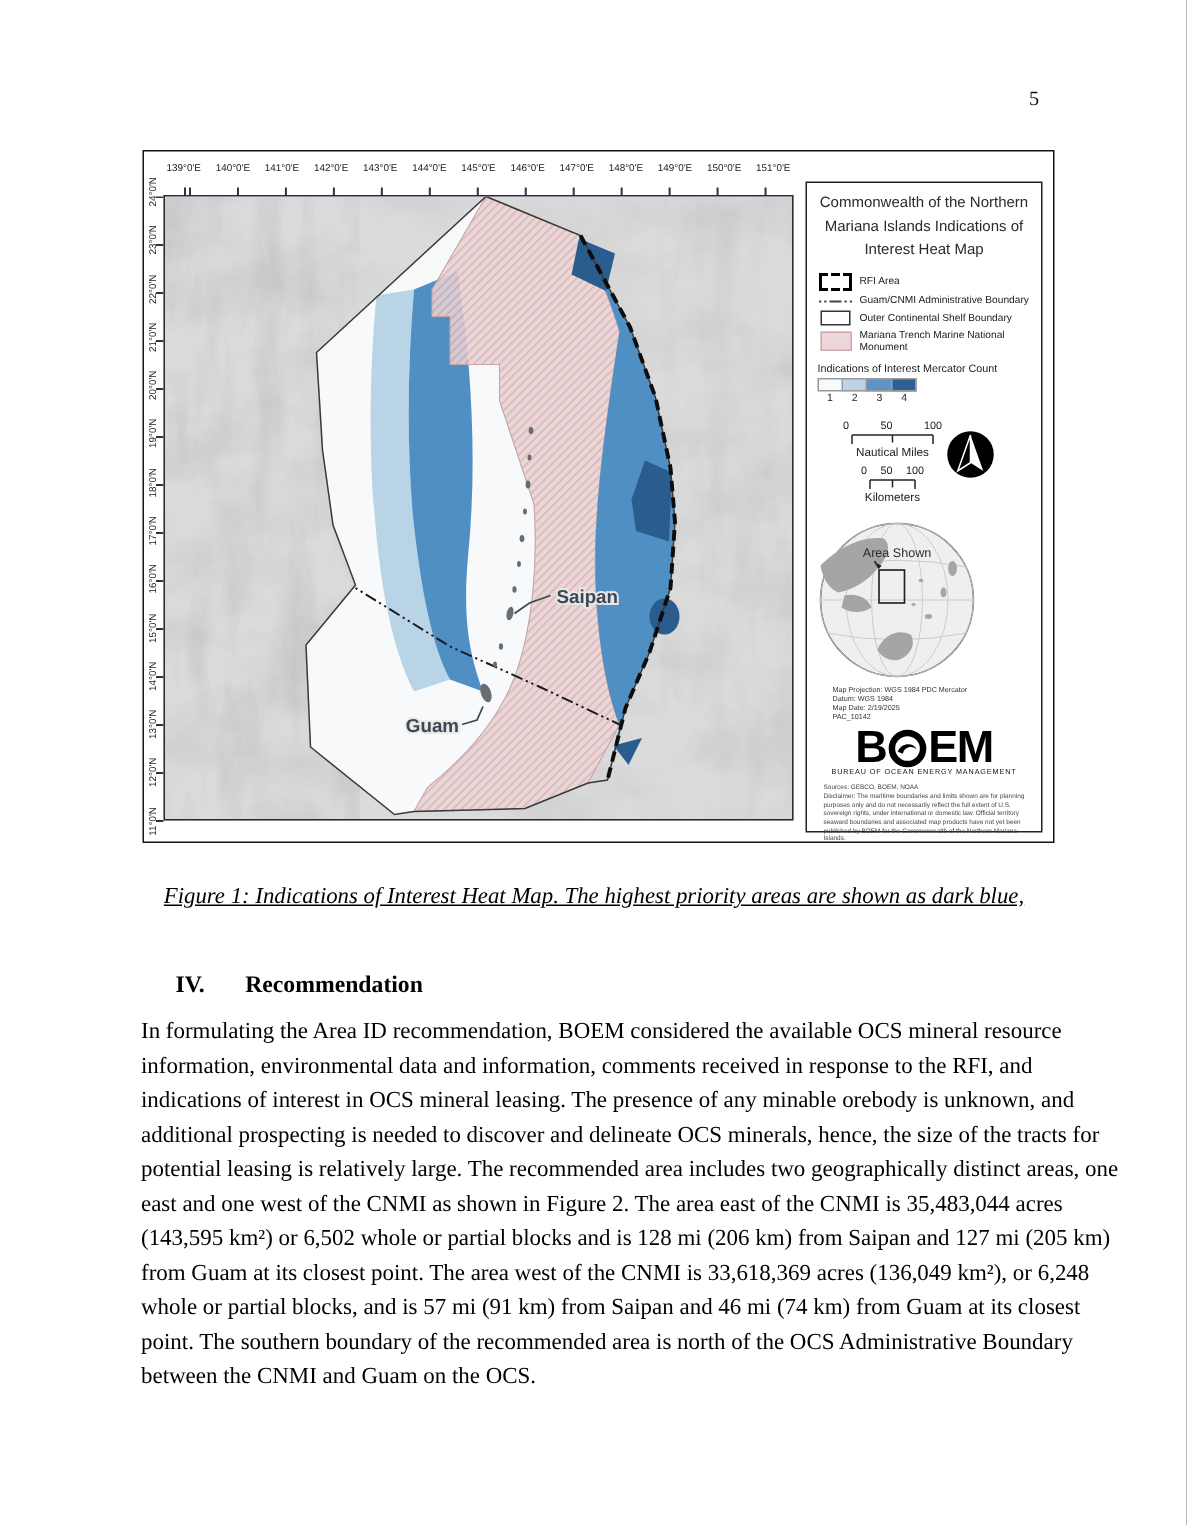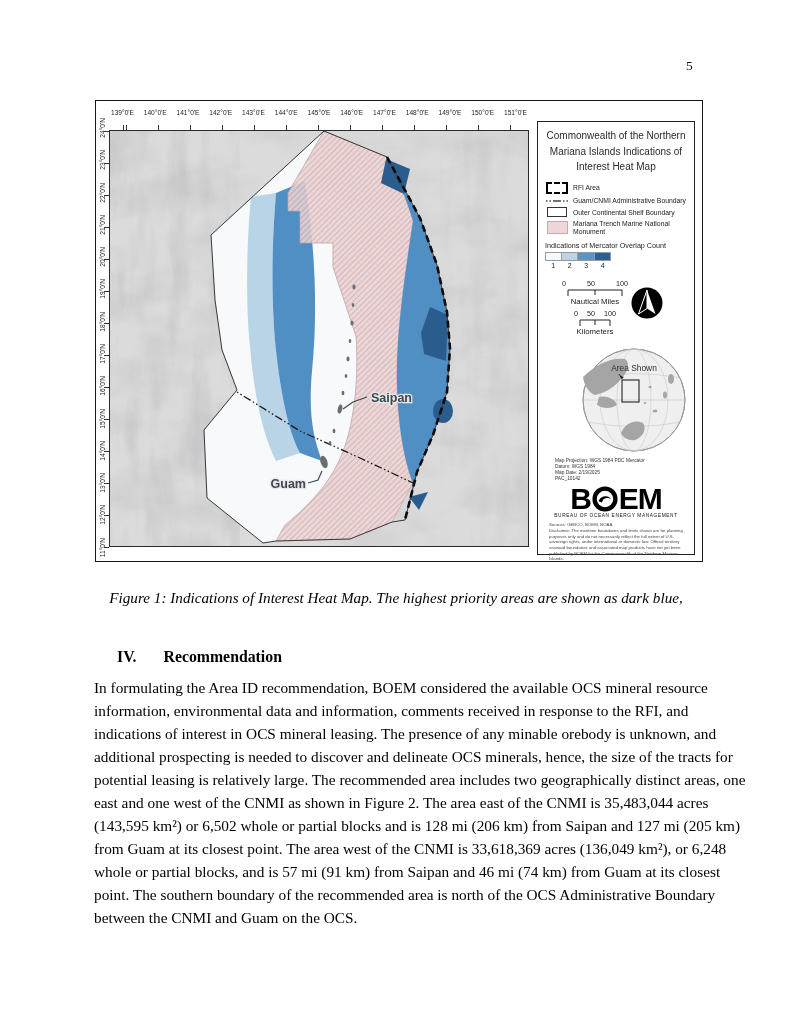--- a/index.html
+++ b/index.html
@@ -34,31 +34,31 @@
   .ramp-nums{display:flex;width:70px;margin-top:1px;}
   .ramp-nums span{width:16.5px;text-align:center;font-size:7px;color:#222;}
   .scale-row{position:relative;margin-top:10px;height:64px;}
   .scales{width:100px;display:flex;flex-direction:column;align-items:center;}
   .sc-nums{display:flex;justify-content:space-between;font-size:7.2px;color:#222;}
   .sc-nums.nm{width:66px;}
   .sc-nums.km{width:42px;}
   .sc-bar{margin-top:1px;}
   .sc-label{font-size:7.8px;color:#222;margin-top:1px;}
   .north-arrow{position:absolute;left:84px;top:6px;}
-  .globe-wrap{display:flex;justify-content:flex-end;margin-top:4px;}
+  .globe-wrap{display:flex;justify-content:flex-start;margin-top:4px;}
   .proj-block{margin:5px 0 0 10px;font-size:4.8px;line-height:6px;color:#333;}
   .boem{margin-top:3px;text-align:center;}
   .boem-letters{display:flex;justify-content:center;align-items:center;font-family:"Liberation Sans",sans-serif;font-weight:700;font-size:30px;letter-spacing:-1px;color:#000;line-height:28px;}
   .boem-letters svg{margin:0 1px;}
   .boem-sub{font-size:4.8px;letter-spacing:0.6px;color:#111;margin-top:0px;}
   .src-block{margin:4px 0 0 4px;font-size:4.3px;line-height:5.6px;color:#444;}
   .src-line{margin-bottom:1px;}
 
   
-  .caption{position:absolute;left:55px;top:586px;width:682px;text-align:center;font-style:italic;font-size:15.2px;line-height:23px;color:#000;}
+  .caption{position:absolute;left:55px;top:586px;width:682px;text-align:center;font-style:italic;font-size:15.2px;line-height:23px;color:#000;text-decoration:underline;}
   .section-head{position:absolute;left:117px;top:648px;margin:0;font-size:15.8px;font-weight:700;color:#000;}
   .section-head .st{margin-left:27px;}
   .body-text{position:absolute;left:94px;top:676px;width:652px;margin:0;font-size:15.3px;line-height:23px;color:#000;text-align:left;}
 </style>
 </head>
 <body>
 
 <div class="page">
 
   <div class="page-number">5</div>
@@ -188,21 +188,21 @@
           </span>
         <span class="lg-label">Outer Continental Shelf Boundary</span>
       </div>
       <div class="lg-item">
         <span class="lg-ic">
             <span class="ic-mon"></span>
           </span>
         <span class="lg-label">Mariana Trench Marine National Monument</span>
       </div>
 
-      <div class="overlap-label">Indications of Mercator Overlap Count</div>
+      <div class="overlap-label">Indications of Interest Mercator Count</div>
       <div class="ramp">
           <div class="ramp-cell" style="background: rgb(247, 250, 253);"></div>
           <div class="ramp-cell" style="background: rgb(189, 212, 232);"></div>
           <div class="ramp-cell" style="background: rgb(91, 148, 197);"></div>
           <div class="ramp-cell" style="background: rgb(45, 95, 144);"></div>
         </div>
       <div class="ramp-nums">
           <span class="rn">1</span>
           <span class="rn">2</span>
           <span class="rn">3</span>

